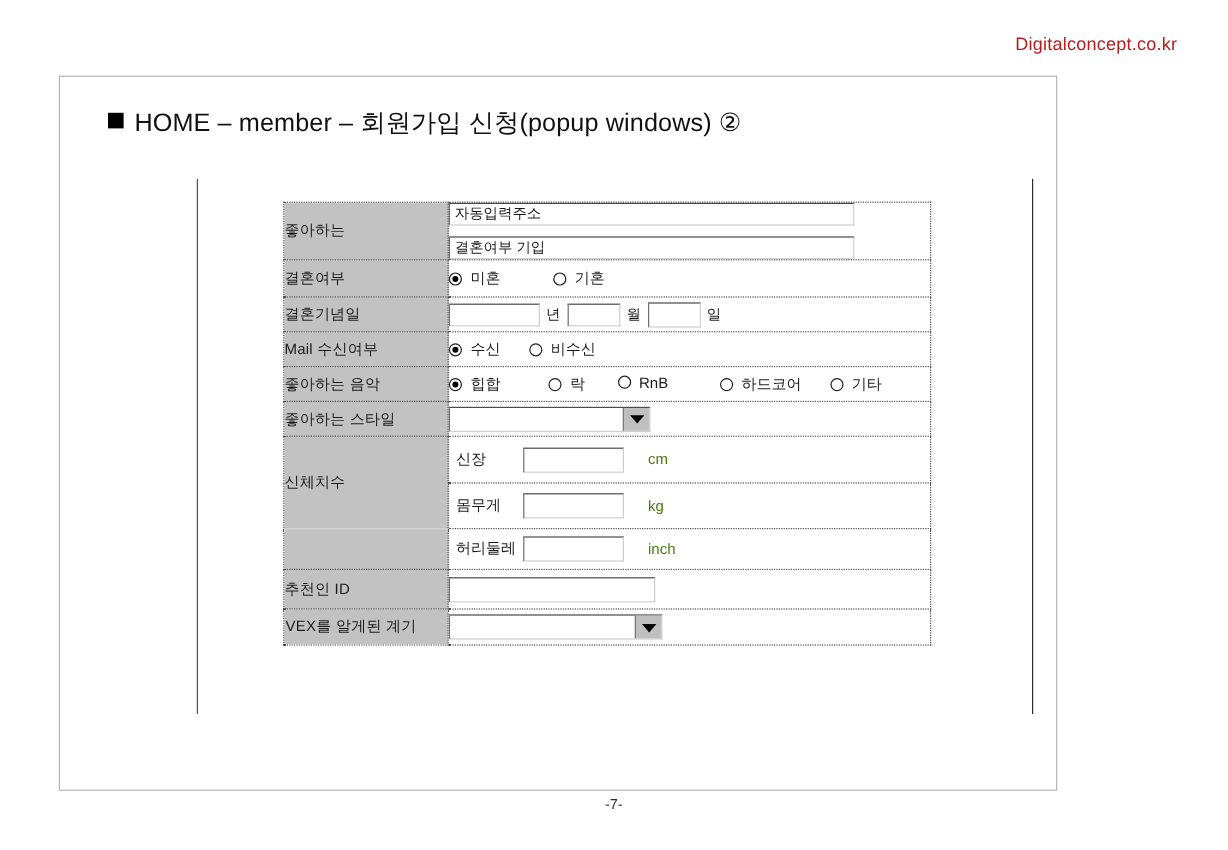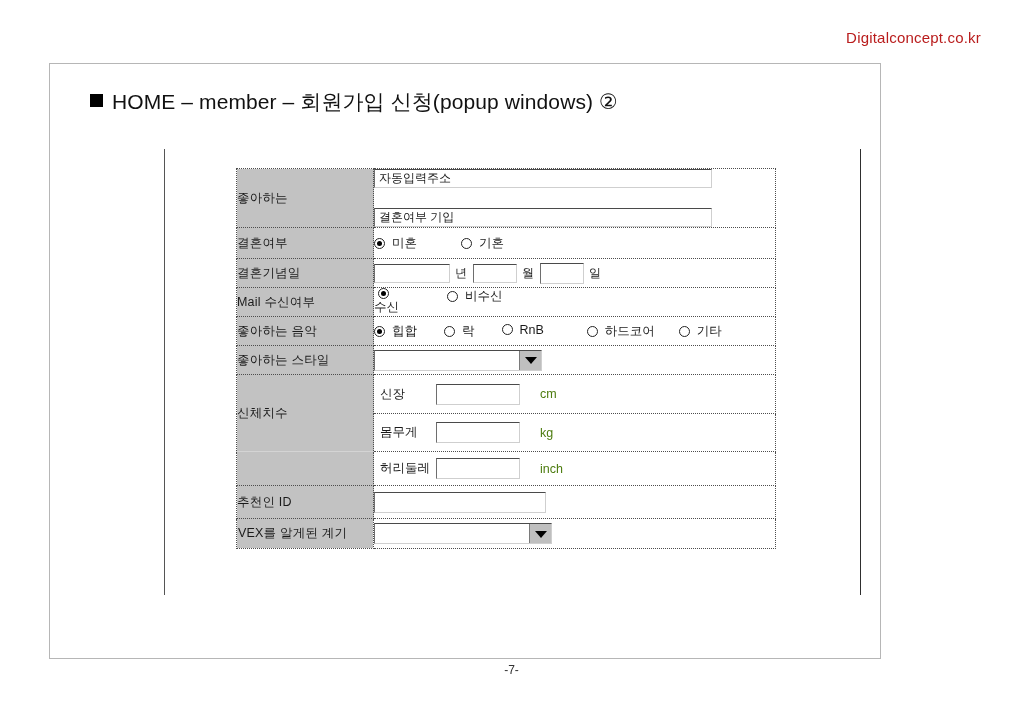--- a/index.html
+++ b/index.html
@@ -244,21 +244,21 @@
     vertical-align: middle;
   }
   .body-label {
     display: inline-block;
     width: 56px;
     font-size: 12.5px;
     color: #1a1a1a;
     vertical-align: middle;
   }
   .stack-cell { padding: 6px 0 6px 6px; }
-  .stack-cell .tb { display: block; margin-bottom: 20px; }
+  .stack-cell .tb { display: block; margin-bottom: 9px; }
   .stack-cell .tb:last-child { margin-bottom: 0; }
   .body-line { padding: 0 0 0 6px; height: 100%; display: flex; align-items: center; }
 </style>
 </head>
 <body>
 
 <div class="site-url">Digitalconcept.co.kr</div>
 
 <div class="slide">
 
@@ -302,37 +302,37 @@
       <td class="lbl">결혼기념일</td>
       <td class="val">
         <span class="tb yyyy"></span><span class="date-unit">년</span><span class="tb mm"></span><span class="date-unit">월</span><span class="tb dd"></span><span class="date-unit">일</span>
       </td>
     </tr>
 
     <tr style="height:29px;">
       <td class="lbl">Mail 수신여부</td>
       <td class="val">
         <div class="radio-row">
-          <span class="radio-opt" style="margin-right:48px;flex-direction:column;">
+          <span class="radio-opt" style="margin-right:24px;">
             <span class="rdo on"></span>
             <span class="rdo-label">수신</span>
           </span>
           <span class="radio-opt">
             <span class="rdo"></span>
             <span class="rdo-label">비수신</span>
           </span>
         </div>
       </td>
     </tr>
 
     <tr style="height:29px;">
       <td class="lbl">좋아하는 음악</td>
       <td class="val">
         <div class="radio-row">
-          <span class="radio-opt" style="margin-right:27px;">
+          <span class="radio-opt" style="margin-right:40px;">
             <span class="rdo on"></span>
             <span class="rdo-label">힙합</span>
           </span>
           <span class="radio-opt" style="margin-right:27px;">
             <span class="rdo"></span>
             <span class="rdo-label">락</span>
           </span>
           <span class="radio-opt" style="margin-right:43px;">
             <span class="rdo"></span>
             <span class="rdo-label">RnB</span>

